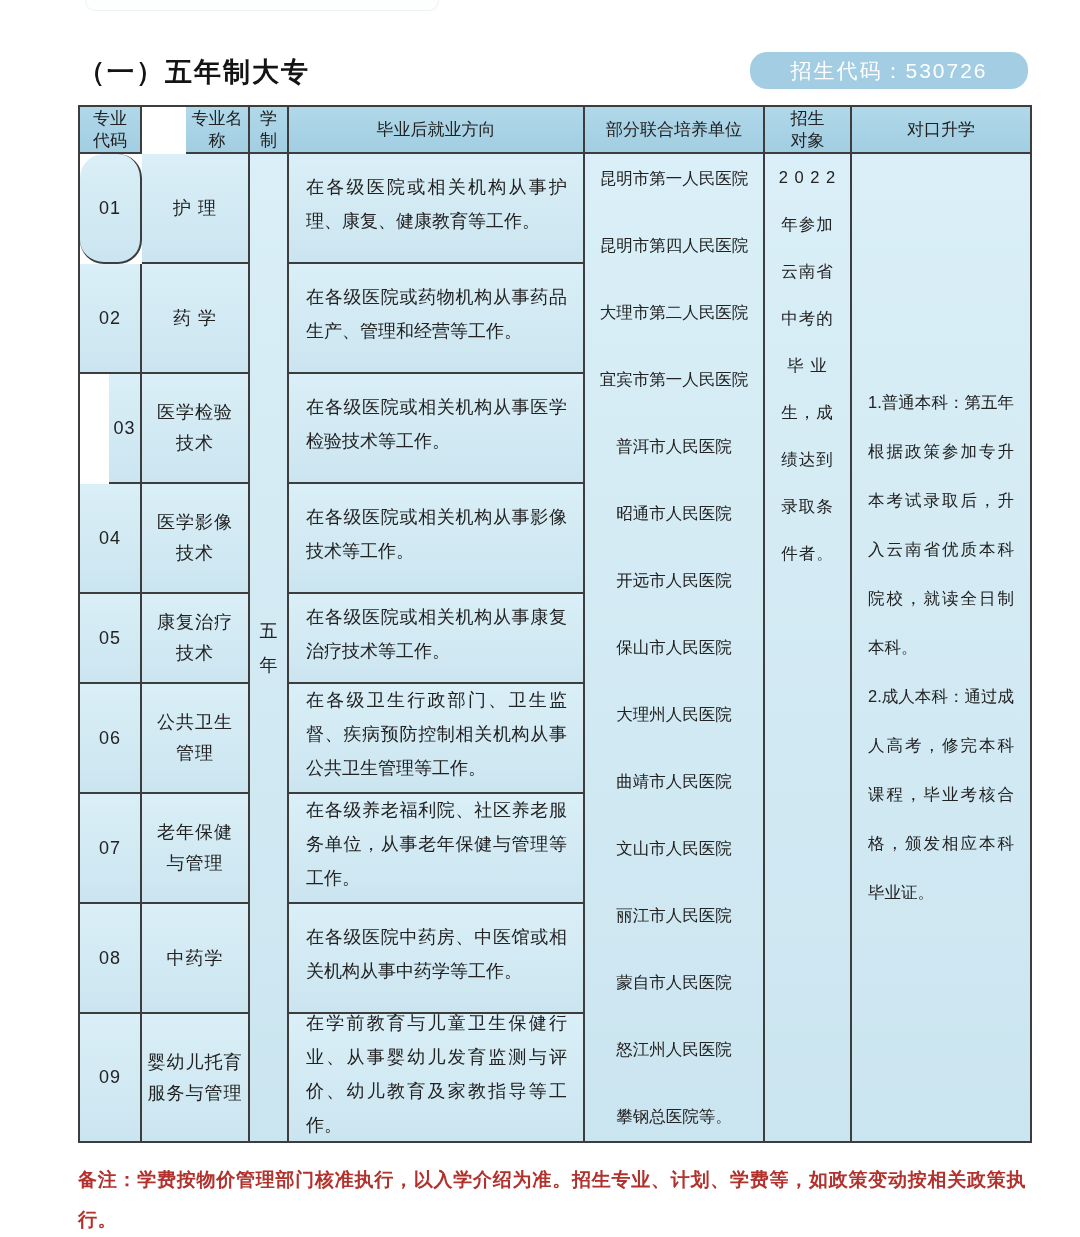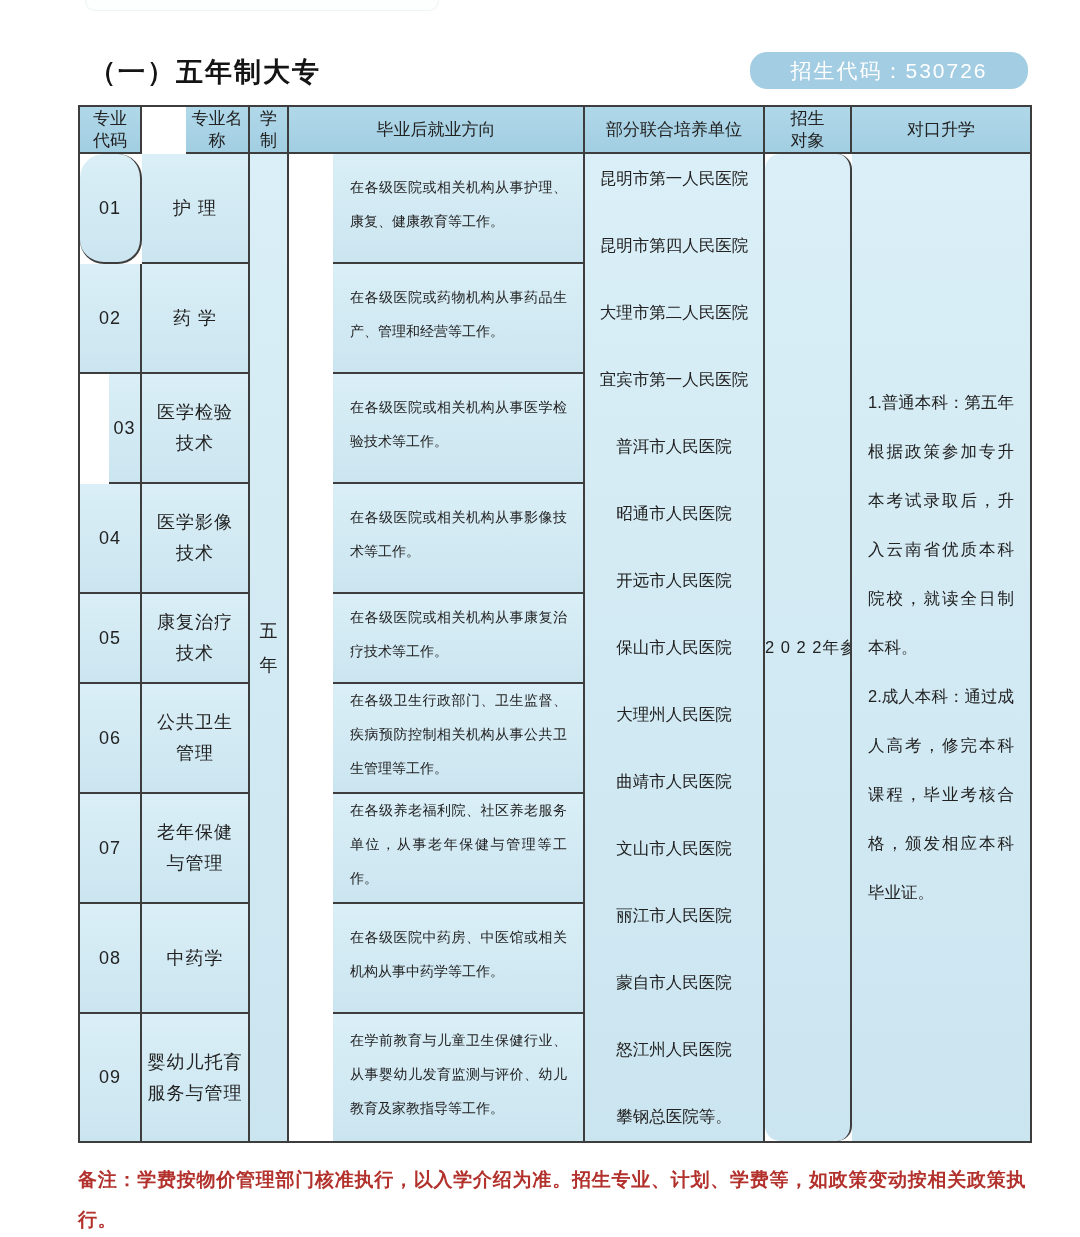--- a/index.html
+++ b/index.html
@@ -11,21 +11,21 @@
     position:relative;
     overflow:hidden;
   }
   .ghost-remnant{
     position:absolute;left:85px;top:0;width:352px;height:10px;
     border:1px solid #eef3f5;border-top:none;
     border-radius:0 0 10px 10px;background:#fdfefe;
   }
   .section-header{position:absolute;left:0;top:0;width:1080px;height:105px;}
   .section-title{
-    position:absolute;left:89px;top:54px;
+    position:absolute;left:78px;top:54px;
     font-size:27px;font-weight:bold;color:#141414;letter-spacing:2px;
   }
   .code-badge{
     position:absolute;left:750px;top:52px;width:278px;height:37px;
     background:#a3cde2;border-radius:17px;
     display:flex;align-items:center;justify-content:center;
     color:#ffffff;font-size:21px;letter-spacing:2px;
   }
   .table-grid{
     position:absolute;left:78px;top:105px;
@@ -57,29 +57,29 @@
     font-size:18px;line-height:31px;text-align:center;
     white-space:pre-line;color:#222;letter-spacing:1px;
   }
   .duration-cell{
     font-size:18px;line-height:34px;text-align:center;
     white-space:pre-line;color:#222;
   }
   .emp-cell{
     justify-content:flex-start;
     padding:0 16px 8px 17px;
-    font-size:14px;line-height:34px;text-align:justify;color:#222;margin-left:44px;
+    font-size:18px;line-height:34px;text-align:justify;color:#222;
   }
   .emp-cell .emp-text{width:100%;}
   .partners-cell{flex-direction:column;justify-content:space-between;}
   .partner-line{
     font-size:16.5px;line-height:48.6px;text-align:center;
     color:#222;white-space:nowrap;
   }
-  .target-cell{flex-direction:row;justify-content:flex-start;border-radius:15px;}
+  .target-cell{flex-direction:column;justify-content:flex-start;}
   .target-line{
     font-size:16.5px;line-height:47px;text-align:center;
     color:#222;letter-spacing:1px;white-space:nowrap;
   }
   .promotion-cell{
     flex-direction:column;justify-content:center;align-items:stretch;
     padding:0 16px;
   }
   .promotion-para{
     font-size:16.5px;line-height:49px;text-align:justify;

